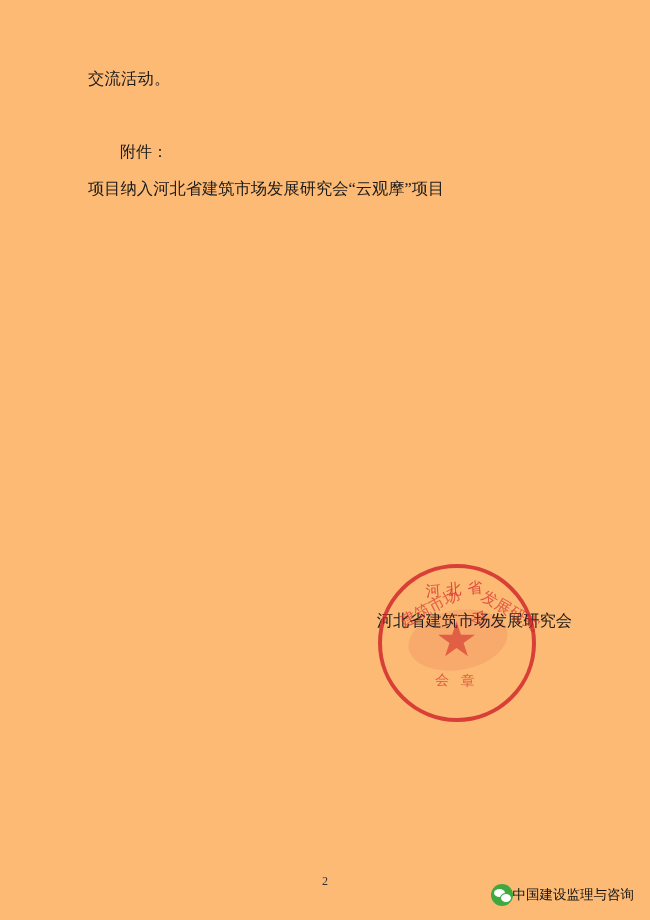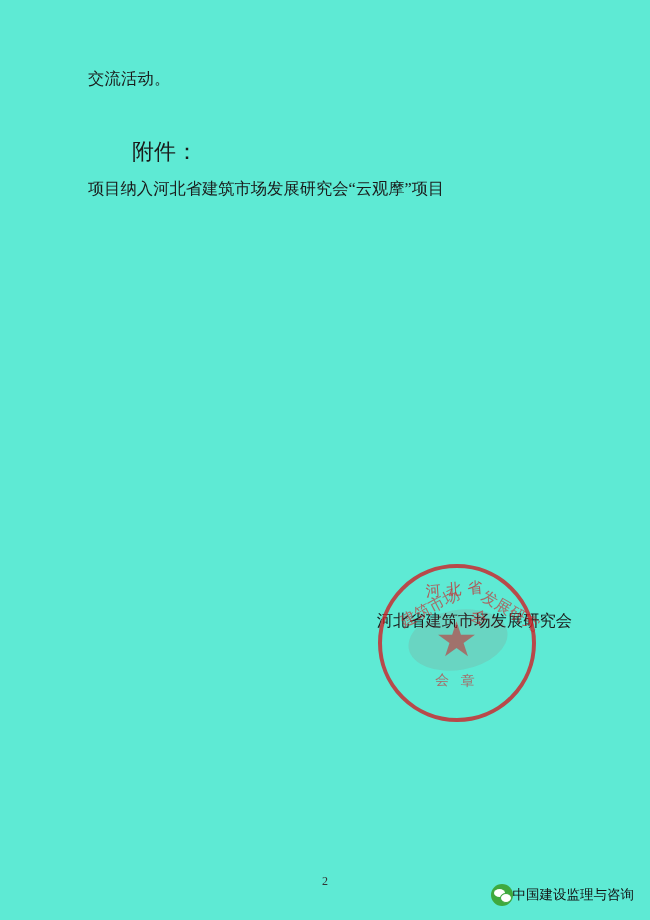--- a/index.html
+++ b/index.html
@@ -10,21 +10,21 @@
     width: 650px;
     height: 920px;
     background: #ffffff;
     font-family: "Liberation Serif", "DejaVu Serif", serif;
     overflow: hidden;
   }
   .page {
     position: relative;
     width: 650px;
     height: 920px;
-    background: #5eead4;
+    background: #fdba74;
     box-sizing: border-box;
   }
   .content {
     position: absolute;
     left: 88px;
     top: 60px;
     width: 478px;
   }
   .para {
     font-size: 16.3px;
@@ -35,21 +35,21 @@
     margin: 0 0 0 0;
     letter-spacing: 0.2px;
   }
   .para.indent {
     text-indent: 2em;
   }
   .attach-block {
     margin-top: 36px;
   }
   .attach-label {
-    font-size: 22px;
+    font-size: 16px;
     line-height: 37px;
     color: #1a1a1a;
     text-indent: 2em;
   }
   .attach-item {
     font-size: 16.3px;
     line-height: 37px;
     color: #1a1a1a;
   }
   .signature {

